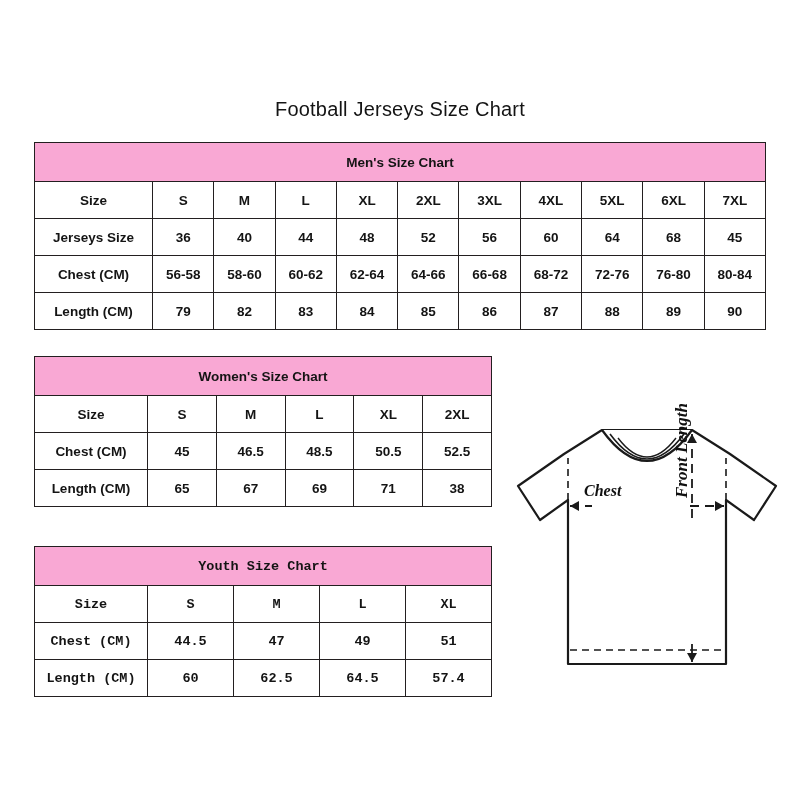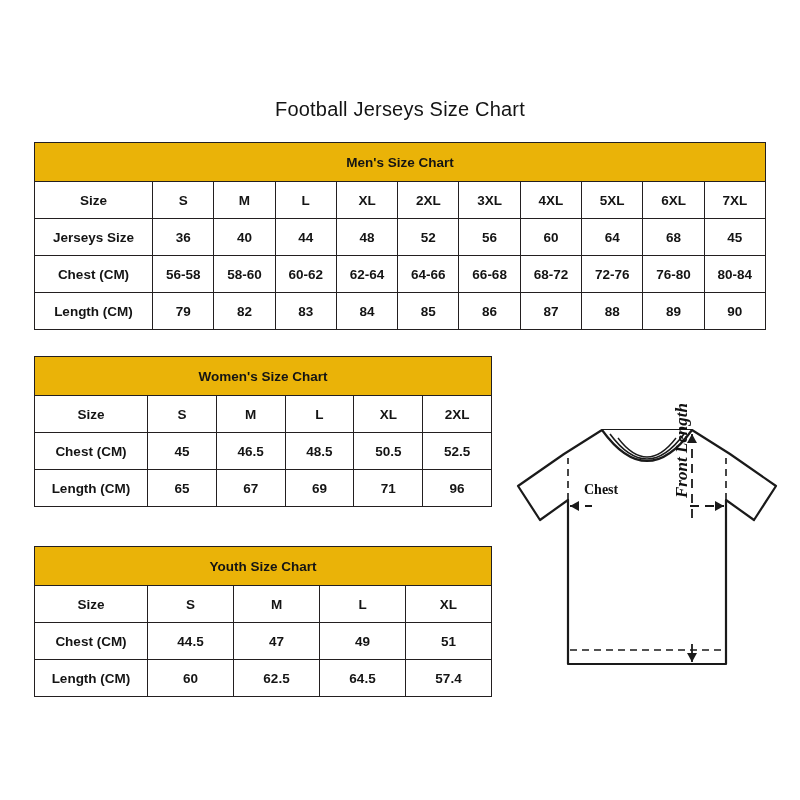--- a/index.html
+++ b/index.html
@@ -36,21 +36,21 @@
   table.size-table td, table.size-table th {
     border: 1px solid #231f20;
     text-align: center;
     vertical-align: middle;
     font-size: 13.5px;
     font-weight: bold;
     color: #141414;
     padding: 0;
   }
   .tbl-caption {
-    background: #eab308;
+    background: #f9a8d4;
     font-size: 15px;
     font-weight: bold;
     height: 38px;
   }
   .hdr-row td, .hdr-row th { height: 36px; }
   .body-row td { height: 36px; }
 
   
   #mens-table {
     position: absolute;
@@ -68,40 +68,42 @@
     width: 458px;
   }
   #womens-table col.label { width: 113px; }
 
   
   #youth-table {
     position: absolute;
     left: 34px;
     top: 546px;
     width: 458px;
+    font-family: Liberation Mono, monospace;
   }
   #youth-table col.label { width: 113px; }
 
   
   .shirt-wrap {
     position: absolute;
     left: 496px;
     top: 396px;
     width: 300px;
     height: 300px;
   }
   .shirt-wrap svg { display: block; }
 
   .label-chest {
     position: absolute;
     left: 584px;
     top: 482px;
     font-family: "Liberation Serif", serif;
+    font-style: italic;
     font-weight: bold;
-    font-size: 14px;
+    font-size: 16px;
     color: #111111;
   }
   .label-frontlength {
     position: absolute;
     left: 672px;
     top: 498px;
     font-family: "Liberation Serif", serif;
     font-style: italic;
     font-weight: bold;
     font-size: 17px;
@@ -217,21 +219,21 @@
       <td>48.5</td>
       <td>50.5</td>
       <td>52.5</td>
     </tr>
     <tr class="body-row">
       <td>Length (CM)</td>
       <td>65</td>
       <td>67</td>
       <td>69</td>
       <td>71</td>
-      <td>96</td>
+      <td>38</td>
     </tr>
   </tbody>
 </table>
 
 <table class="size-table" id="youth-table">
   <colgroup>
     <col class="label">
     <col>
       <col>
       <col>

